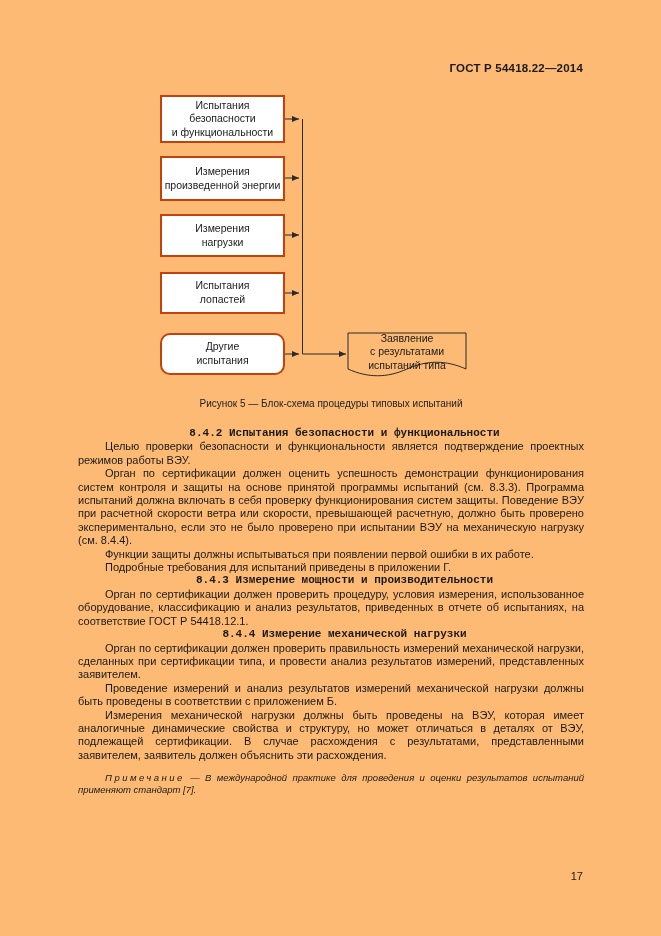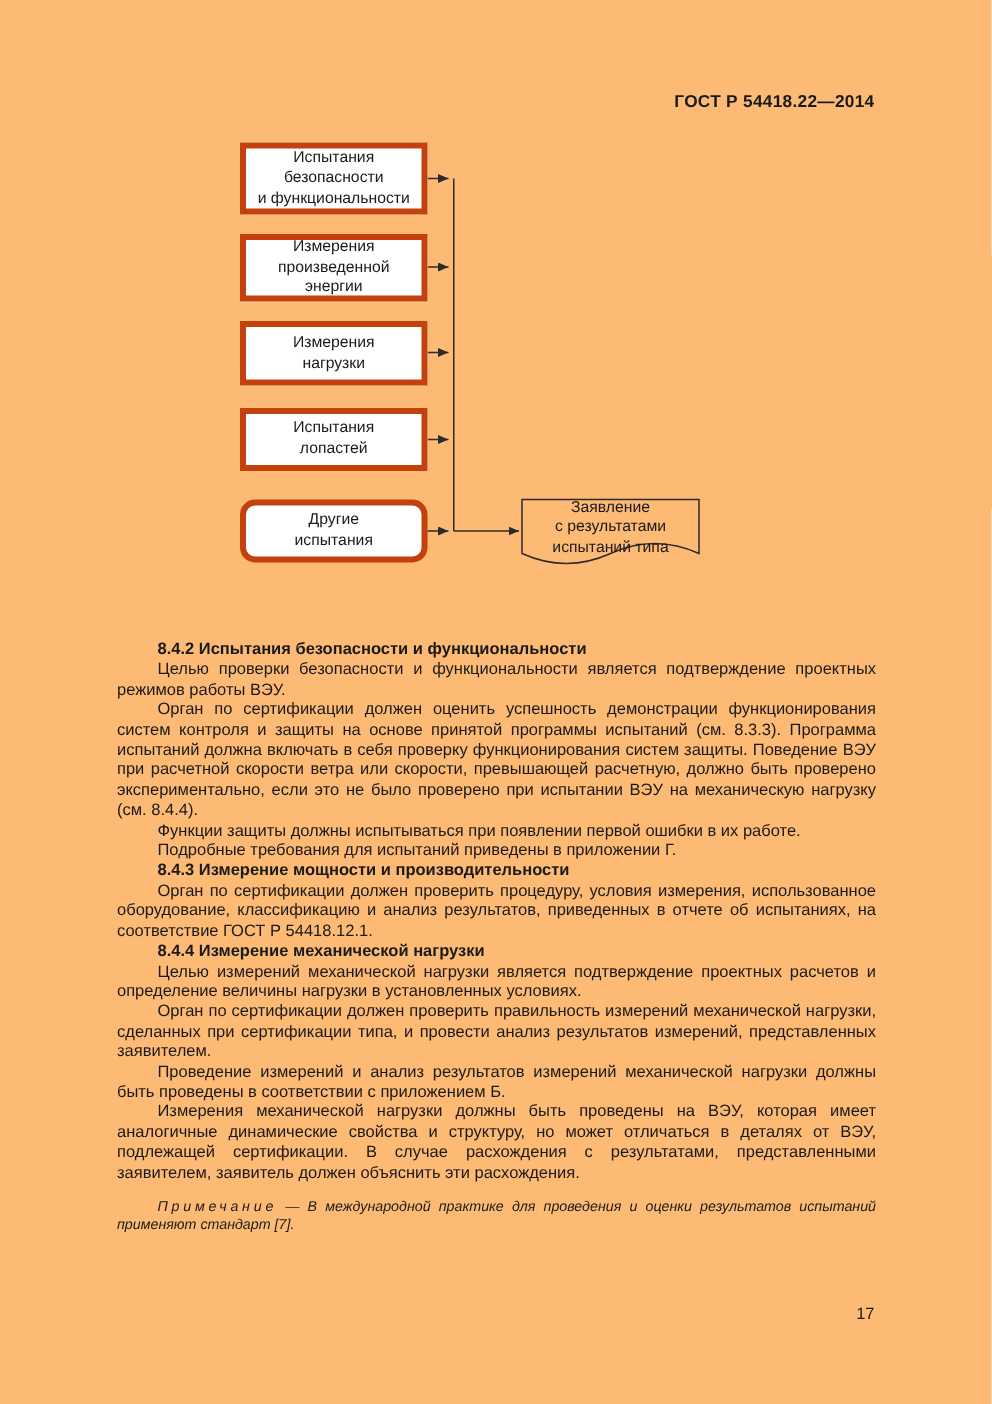--- a/index.html
+++ b/index.html
@@ -22,21 +22,21 @@
     font-weight: bold;
     letter-spacing: 0.2px;
   }
   .fc-lines {
     position: absolute;
     left: 0;
     top: 0;
   }
   .fc-box {
     position: absolute;
-    border: 4px solid #c2410c;
+    border: 2px solid #c2410c;
     display: flex;
     align-items: center;
     justify-content: center;
     text-align: center;
     font-size: 10.5px;
     line-height: 1.3;
     white-space: pre-line;
     background: #ffffff;
     padding: 2px;
   }
@@ -65,21 +65,22 @@
     top: 427px;
     width: 506px;
     font-size: 11px;
     line-height: 13.4px;
     text-align: justify;
   }
   .body-text h3 {
     font-size: 11px;
     font-weight: bold;
     text-indent: 27px;
-    text-align: left;
+    text-align: center;
+    font-family: Liberation Mono, monospace;
   }
   .body-text p {
     text-indent: 27px;
   }
   .note {
     margin-top: 10px;
     font-style: italic;
     font-size: 9.5px;
     line-height: 12px;
     text-indent: 27px;
@@ -127,33 +128,33 @@
 нагрузки</div>
   <div class="fc-box" style="left:160px; top:272px; width:125px; height:42px;">Испытания
 лопастей</div>
   <div class="fc-box" style="left:160px; top:333px; width:125px; height:42px;border-radius:10px;">Другие
 испытания</div>
 
   <div class="fc-doc-label" style="left:348px; top:333px; width:118px; height:38px;">Заявление
 с результатами
 испытаний типа</div>
 
+  <div class="figure-caption">Рисунок  5 — Блок-схема процедуры типовых испытаний</div>
 
   <div class="body-text">
     <h3>8.4.2  Испытания безопасности и функциональности</h3>
     <p>Целью проверки безопасности и функциональности является подтверждение проектных режимов работы ВЭУ.</p>
     <p>Орган по сертификации должен оценить успешность демонстрации функционирования систем контроля и защиты на основе принятой программы испытаний (см. 8.3.3). Программа испытаний должна включать в себя проверку функционирования систем защиты. Поведение ВЭУ при расчетной скорости ветра или скорости, превышающей расчетную, должно быть проверено экспериментально, если это не было проверено при испытании ВЭУ на механическую нагрузку (см. 8.4.4).</p>
     <p>Функции защиты должны испытываться при появлении первой ошибки в их работе.</p>
     <p>Подробные требования для испытаний приведены в приложении Г.</p>
 
     <h3>8.4.3  Измерение мощности и производительности</h3>
     <p>Орган по сертификации должен проверить процедуру, условия измерения, использованное оборудование, классификацию и анализ результатов, приведенных в отчете об испытаниях, на соответствие ГОСТ Р 54418.12.1.</p>
 
     <h3>8.4.4  Измерение механической нагрузки</h3>
-    <p>Целью измерений механической нагрузки является подтверждение проектных расчетов и определение величины нагрузки в установленных условиях.</p>
     <p>Орган по сертификации должен проверить правильность измерений механической нагрузки, сделанных при сертификации типа, и провести анализ результатов измерений, представленных заявителем.</p>
     <p>Проведение измерений и анализ результатов измерений механической нагрузки должны быть проведены в соответствии с приложением Б.</p>
     <p>Измерения механической нагрузки должны быть проведены на ВЭУ, которая имеет аналогичные динамические свойства и структуру, но может отличаться в деталях от ВЭУ, подлежащей сертификации. В случае расхождения с результатами, представленными заявителем, заявитель должен объяснить эти расхождения.</p>
 
     <div class="note"><span class="note-label">Примечание</span><span> — В международной практике для проведения и оценки результатов испытаний применяют стандарт [7].</span></div>
   </div>
 
   <div class="page-number">17</div>
 
 </div>

